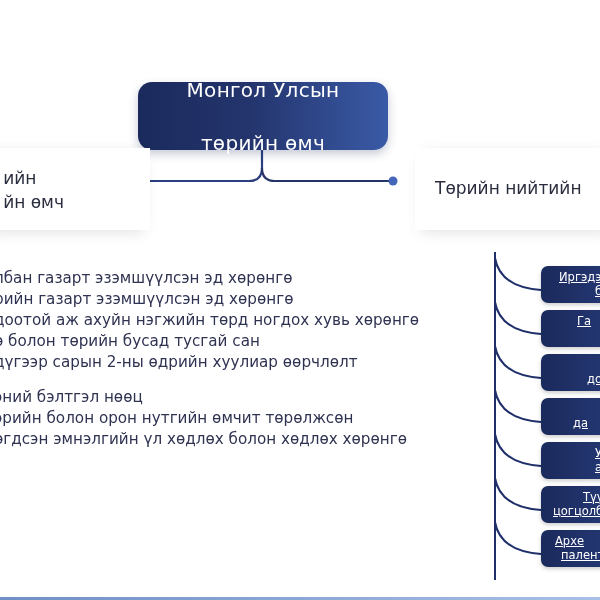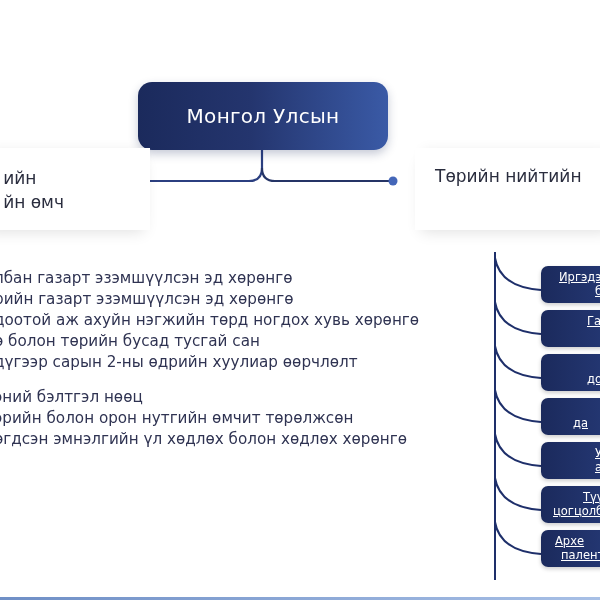--- a/index.html
+++ b/index.html
@@ -20,21 +20,21 @@
     .connector-svg { position: absolute; left: 0; top: 0; }
     .side-card {
       position: absolute; background: #ffffff;
       box-shadow: 0 8px 14px -6px rgba(0,0,0,0.12), 0 -6px 12px -8px rgba(0,0,0,0.08);
       color: #2a2d3e; font-size: 17px; line-height: 24px;
     }
     .left-card { left: -20px; top: 148px; width: 170px; height: 82px; }
     .left-card .txt { position: absolute; right: 86px; top: 18px; text-align: left; }
     .left-card .l2 { display:block; }
     .right-card { left: 415px; top: 148px; width: 200px; height: 82px; }
-    .right-card .txt { position: absolute; left: 18px; top: 16px; text-align: center; white-space: nowrap; }
+    .right-card .txt { position: absolute; left: 18px; top: 28px; text-align: center; white-space: nowrap; }
     .list { position: absolute; left: -6px; color: #2f3352; font-size: 15.2px; line-height: 21px; white-space: nowrap; }
     .list-a { top: 268px; }
     .list-b { top: 387px; }
     .list .row { display: block; }
     .branch-box {
       position: absolute; left: 541px; width: 80px; height: 37px;
       border-radius: 7px;
       background: linear-gradient(90deg, #1b2a5c 0%, #263a78 100%);
       color: #ffffff; font-size: 11.5px; line-height: 14px;
       box-shadow: 0 2px 4px rgba(0,0,0,0.2);
@@ -70,20 +70,21 @@
   <path d="M495 302 Q500 331 541 334" fill="none" stroke="#1e2f6a" stroke-width="2"></path>
   <path d="M495 346 Q500 375 541 378" fill="none" stroke="#1e2f6a" stroke-width="2"></path>
   <path d="M495 390 Q500 419 541 422" fill="none" stroke="#1e2f6a" stroke-width="2"></path>
   <path d="M495 434 Q500 463 541 466" fill="none" stroke="#1e2f6a" stroke-width="2"></path>
   <path d="M495 478 Q500 507 541 510" fill="none" stroke="#1e2f6a" stroke-width="2"></path>
   <path d="M495 522 Q500 551 541 554" fill="none" stroke="#1e2f6a" stroke-width="2"></path>
 </svg>
 
 <div class="root-box">
   <span>Монгол Улсын</span>
+  <span>төрийн өмч</span>
 </div>
 
 <div class="side-card left-card">
   <div class="txt">
     <span class="l2">ийн</span>
     <span class="l2">йн өмч</span>
   </div>
 </div>
 
 <div class="side-card right-card">
@@ -104,21 +105,21 @@
   <span class="row">эний бэлтгэл нөөц</span>
   <span class="row">эрийн болон орон нутгийн өмчит төрөлжсөн</span>
   <span class="row">өгдсэн эмнэлгийн үл хөдлөх болон хөдлөх хөрөнгө</span>
 </div>
 
 <div class="branch-box" style="top:266px">
   <span class="t1" style="left:18px;top:4px">Иргэдэ</span>
   <span class="t2" style="left:54px;top:18px">б</span>
 </div>
 <div class="branch-box" style="top:310px">
-  <span class="t1" style="left:46px;top:4px">Га</span>
+  <span class="t1" style="left:36px;top:4px">Га</span>
   <span class="t2" style="left:60px;top:18px">ту</span>
 </div>
 <div class="branch-box" style="top:354px">
   <span class="t1" style="left:46px;top:4px"></span>
   <span class="t2" style="left:46px;top:18px">до</span>
 </div>
 <div class="branch-box" style="top:398px">
   <span class="t1" style="left:46px;top:4px"></span>
   <span class="t2" style="left:32px;top:18px">да</span>
 </div>

